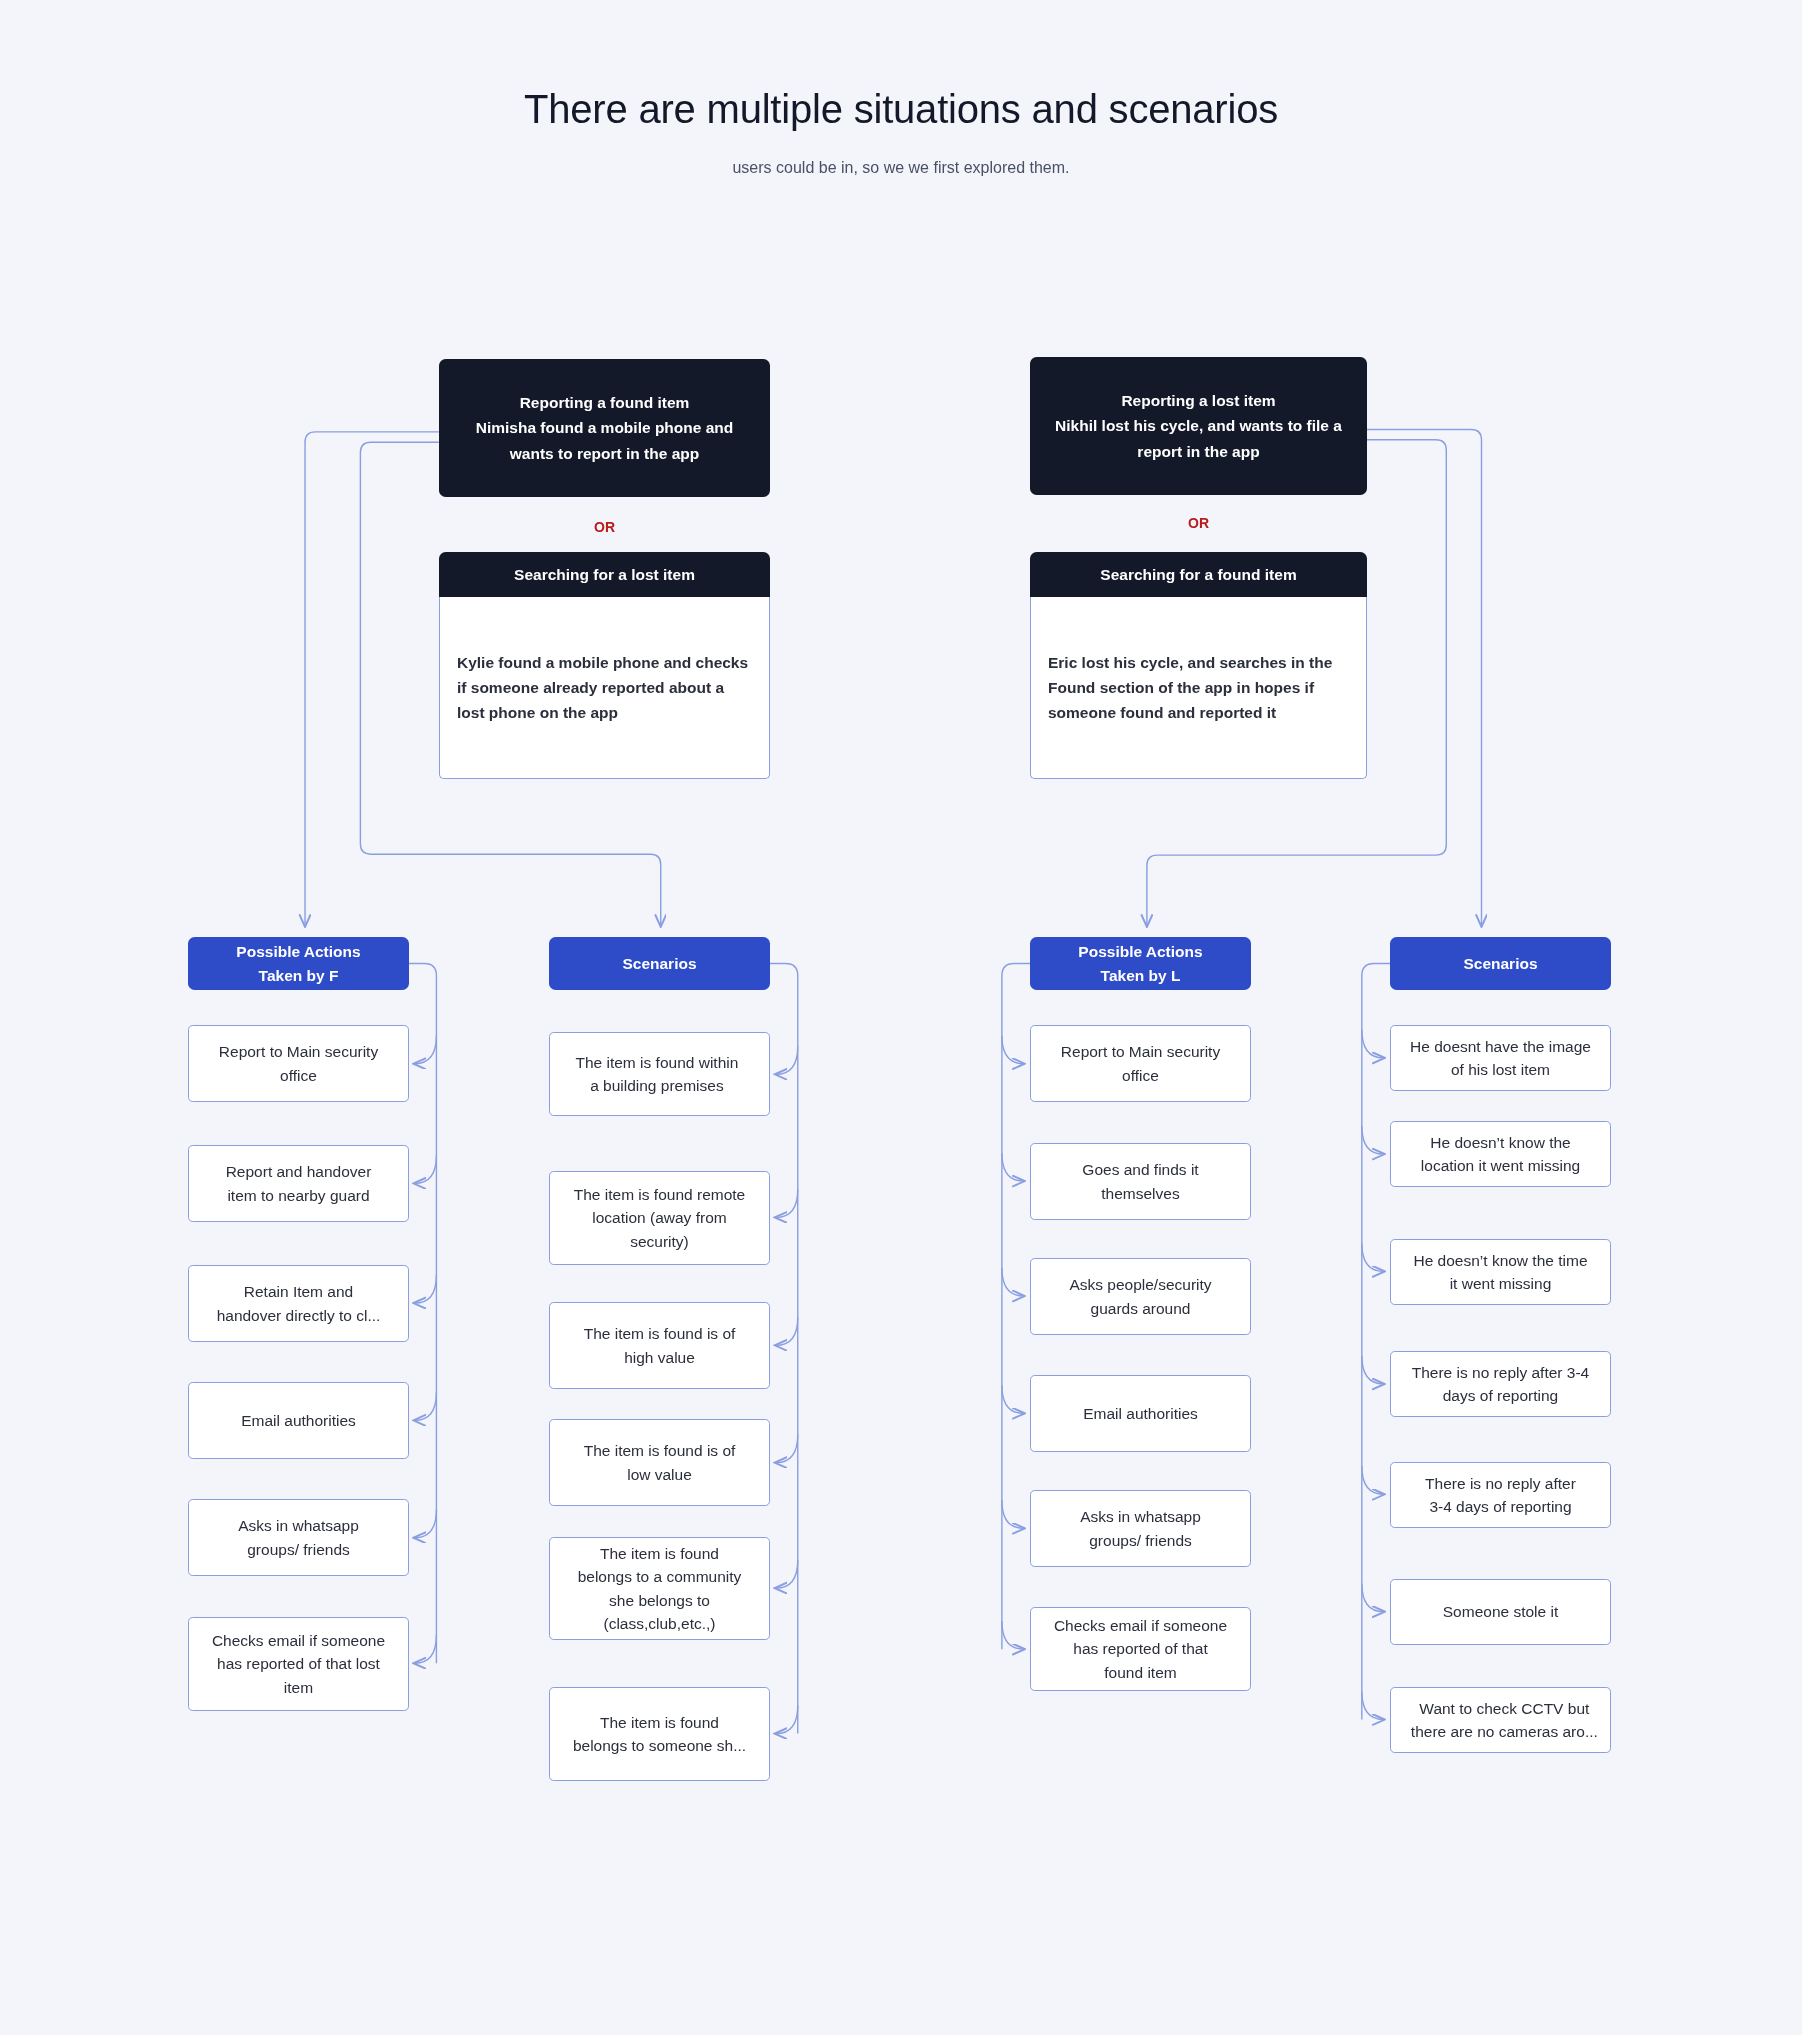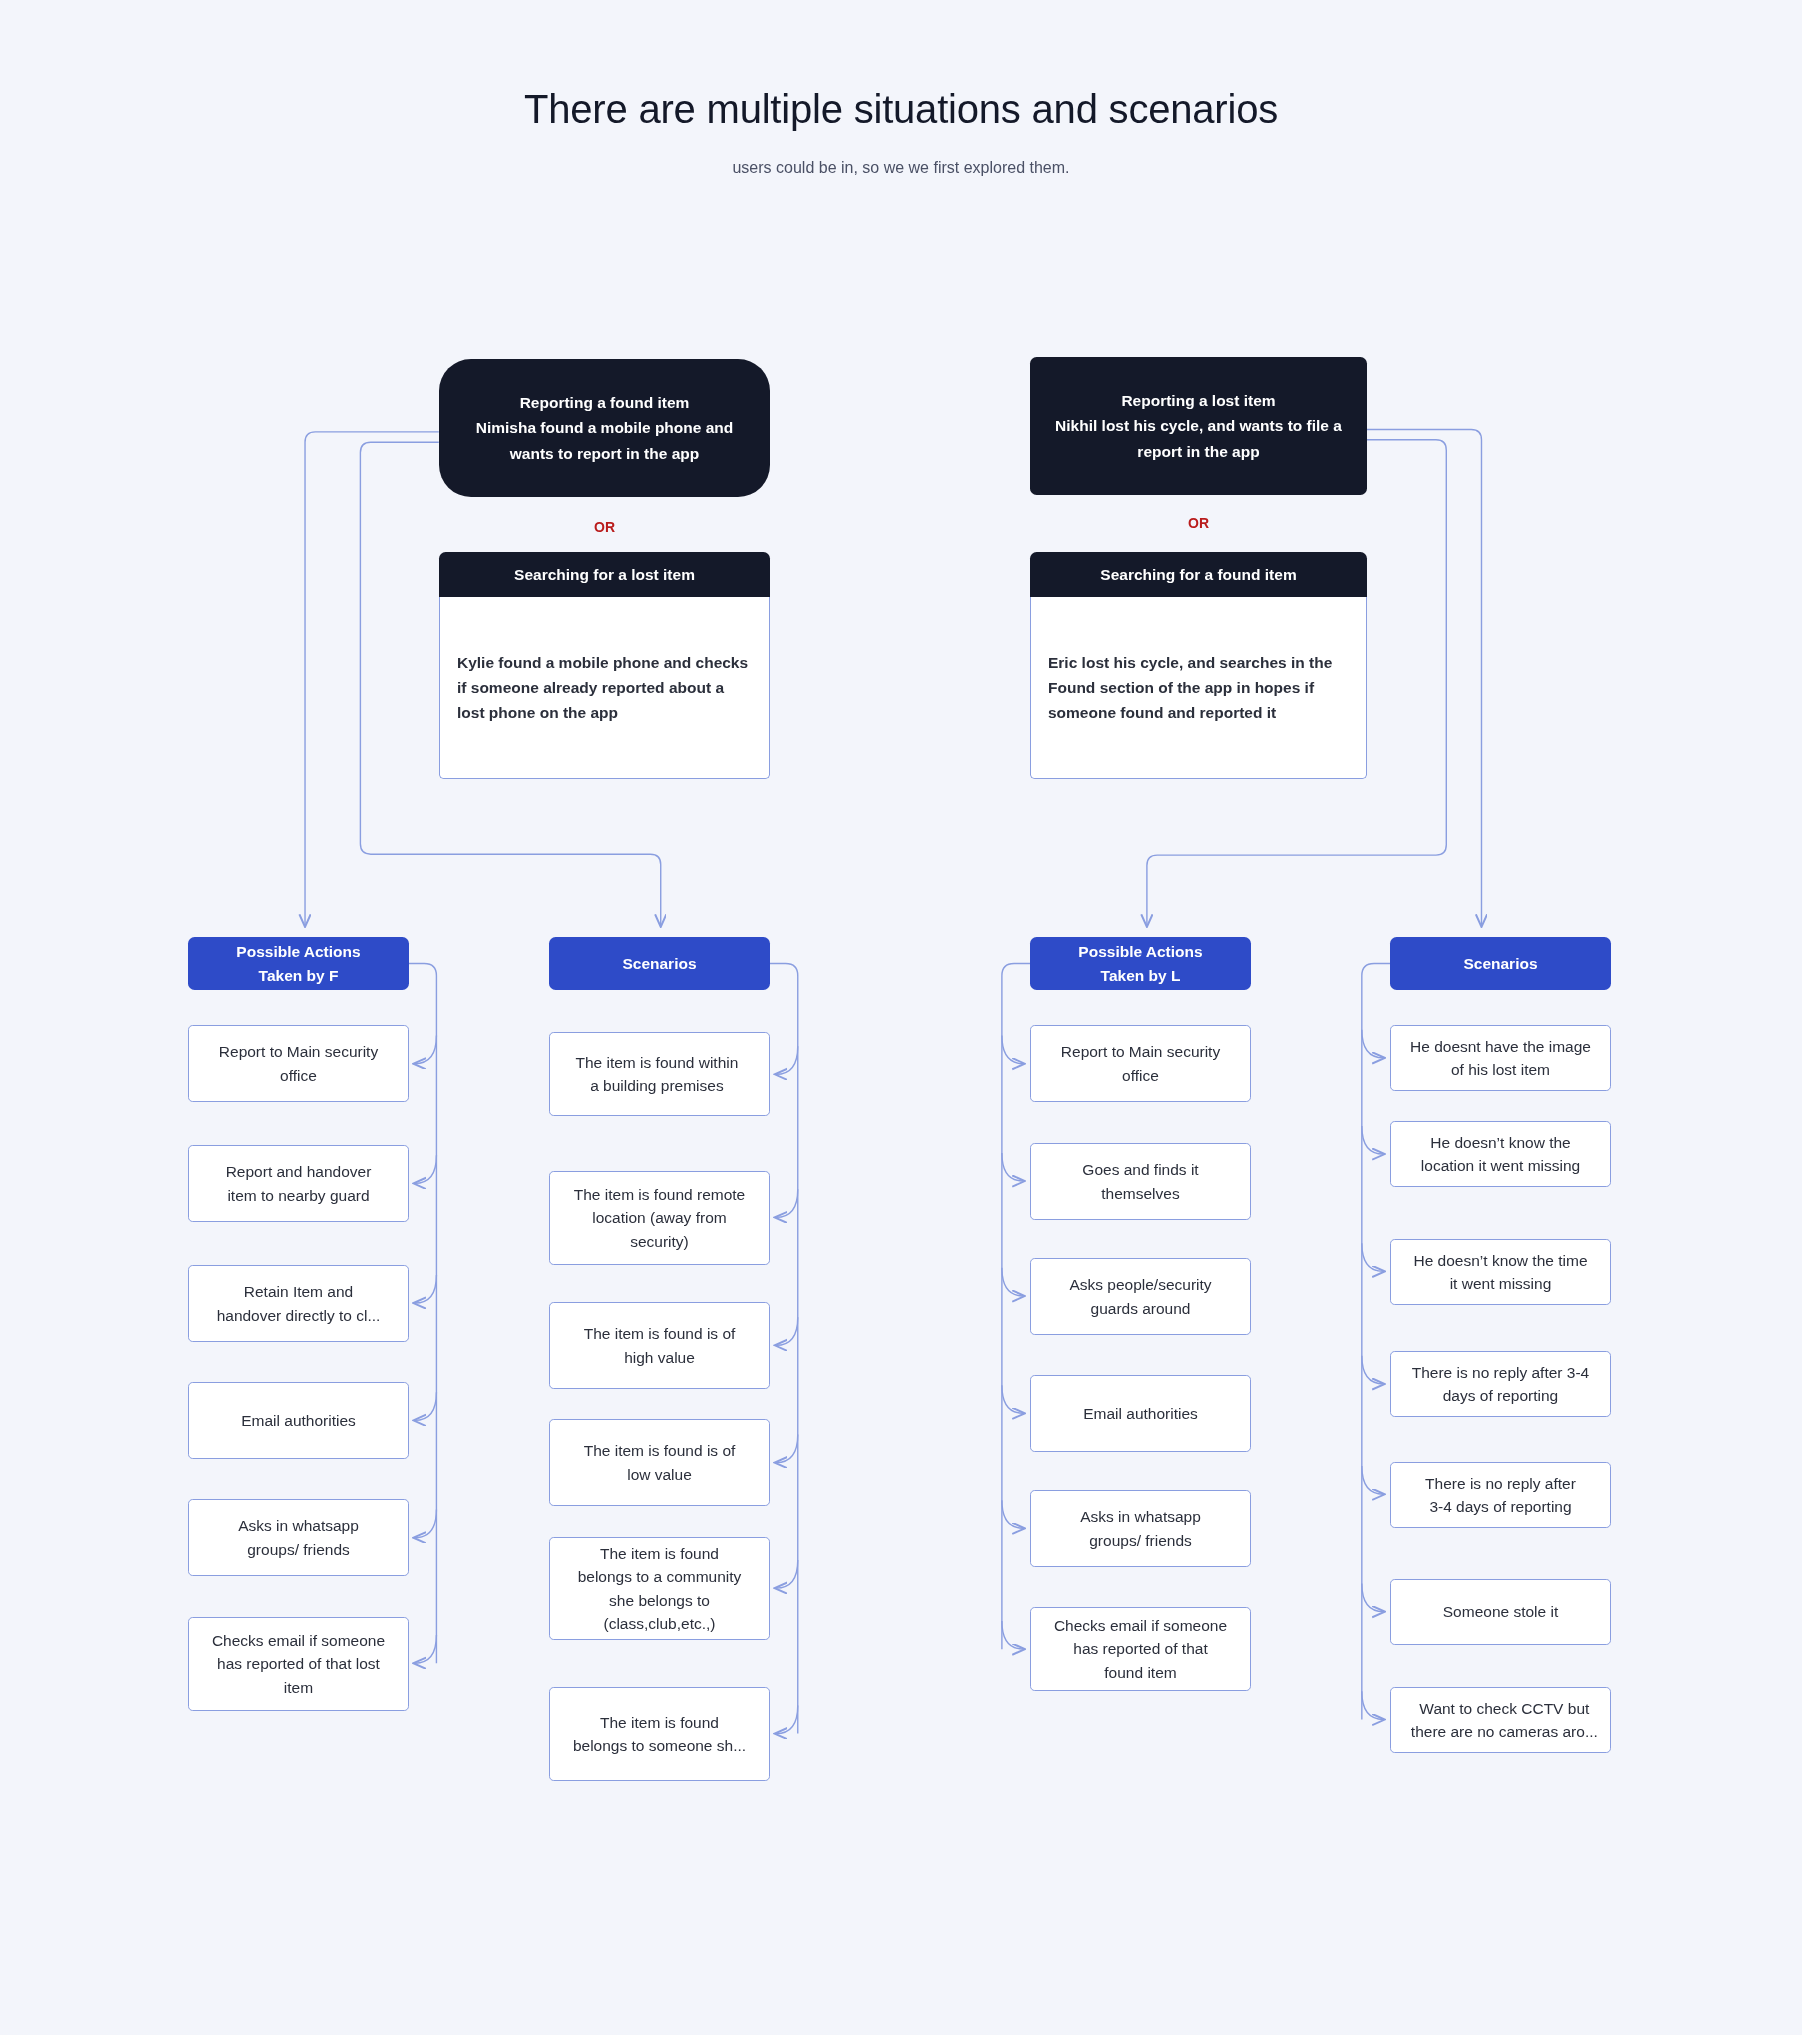--- a/index.html
+++ b/index.html
@@ -137,21 +137,21 @@
         <path d="M2902,2194 Q2902,2254 2948,2254" marker-end="url(#ah)"></path>
         <path d="M2902,2399 Q2902,2459 2948,2459" marker-end="url(#ah)"></path>
         <path d="M2902,2649 Q2902,2709 2948,2709" marker-end="url(#ah)"></path>
         <path d="M2902,2889 Q2902,2949 2948,2949" marker-end="url(#ah)"></path>
         <path d="M2902,3124 Q2902,3184 2948,3184" marker-end="url(#ah)"></path>
         <path d="M2902,3374 Q2902,3434 2948,3434" marker-end="url(#ah)"></path>
         <path d="M2902,3604 Q2902,3664 2948,3664" marker-end="url(#ah)"></path>
       </g>
   </svg>
 
-  <div class="dark-card" style="left:439px; top:359px; width:331px; height:138px;border-radius:32px;">
+  <div class="dark-card" style="left:439px; top:359px; width:331px; height:138px;">
     <span style="white-space: pre-line;">Reporting a found item
 Nimisha found a mobile phone and wants to report in the app</span>
   </div>
   <div class="or-label" style="left:439px; top:519px; width:331px;">OR</div>
   <div class="dark-head" style="left:439px; top:552px; width:331px; height:46px;">Searching for a lost item</div>
   <div class="white-body" style="left:439px; top:597px; width:331px; height:182px;">Kylie found a mobile phone and checks if someone already reported about a lost phone on the app</div>
 
   <div class="dark-card" style="left:1030px; top:357px; width:337px; height:138px;">
     <span style="white-space: pre-line;">Reporting a lost item
 Nikhil lost his cycle, and wants to file a report in the app</span>

